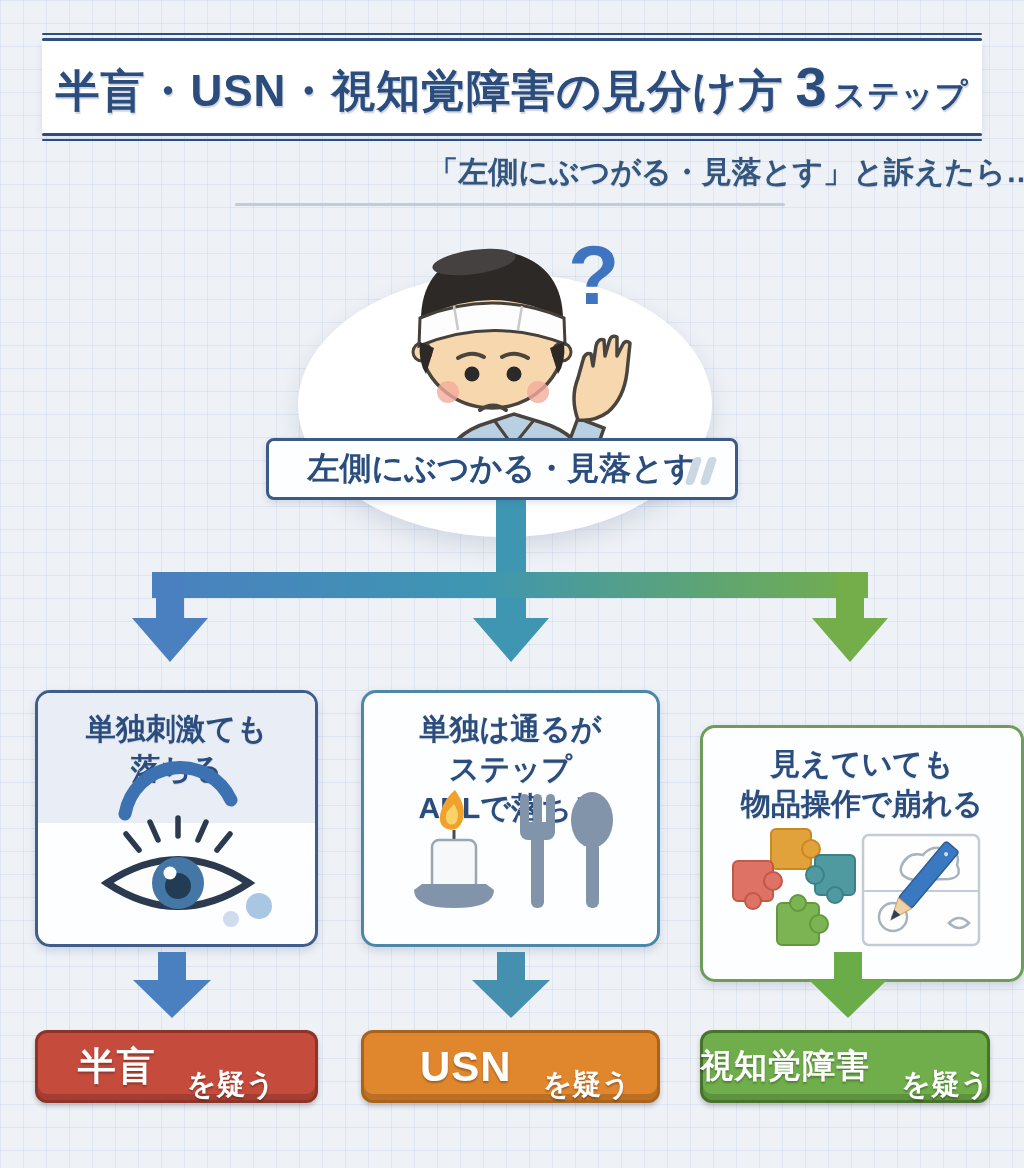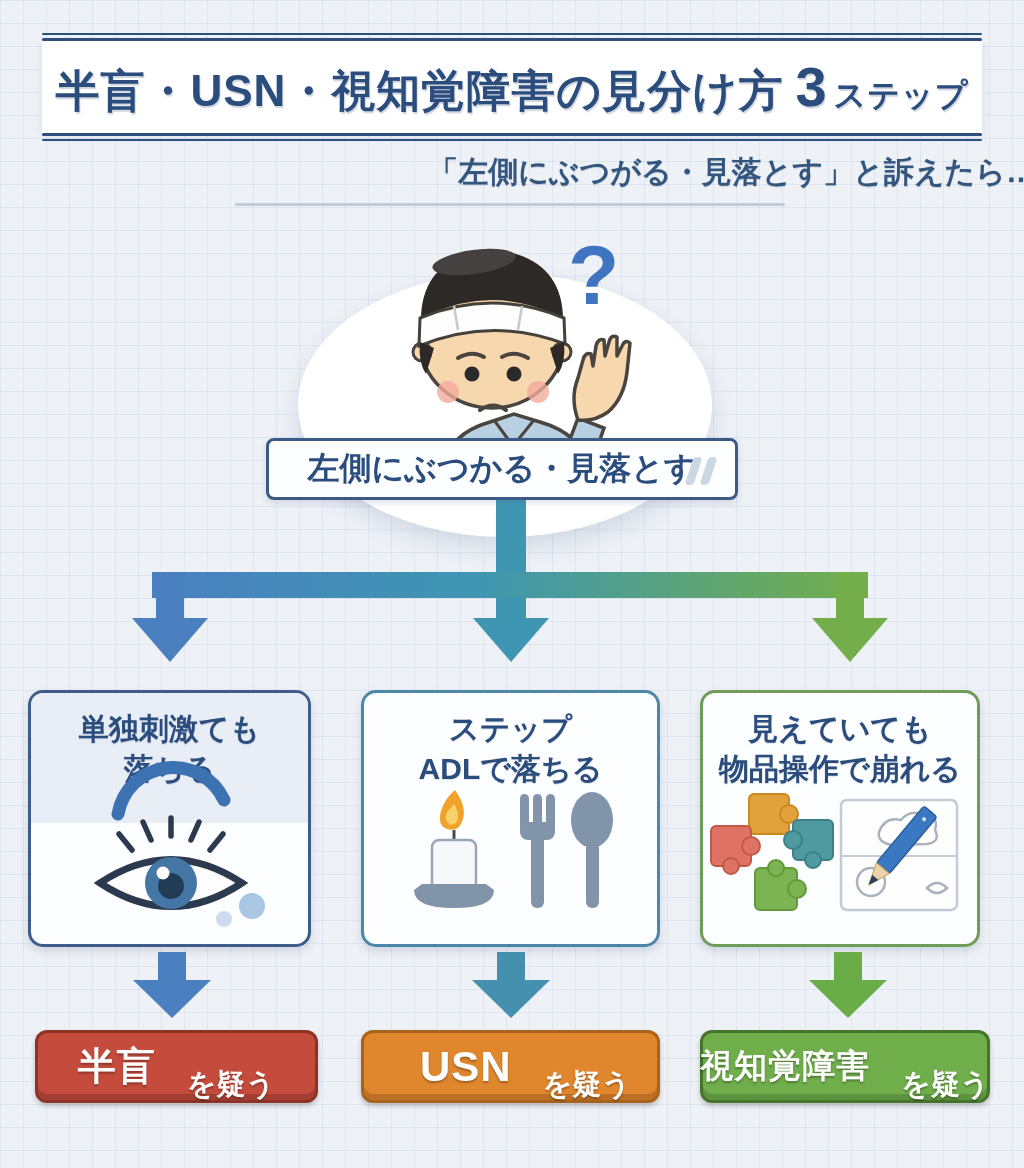--- a/index.html
+++ b/index.html
@@ -59,23 +59,23 @@
   .bubble-quotes { position:absolute; right:22px; top:16px; display:flex; gap:6px; }
   .bubble-quotes i { display:block; width:9px; height:28px; background:#ccd7e4; border-radius:4px; transform:skewX(-18deg); }
   
   .flow-svg { position:absolute; left:0; top:498px; width:1024px; height:172px; z-index:4; }
   
   .bbox {
     position:absolute; top:690px; height:257px; background:#fdfeff;
     border-radius:15px; box-shadow:0 4px 8px rgba(90,110,145,.22);
     overflow:hidden; text-align:center;
   }
-  .bbox-left  { left:28px;  width:283px; border:3px solid #3e5d8a; }
+  .bbox-left  { left:35px;  width:283px; border:3px solid #3e5d8a; }
   .bbox-mid   { left:361px; width:299px; border:3px solid #4d87a8; }
-  .bbox-right { left:700px; width:280px; border:3px solid #6f9c58; }
+  .bbox-right { left:700px; width:324px; border:3px solid #6f9c58;margin-top:35px; }
   .bbox-tint { position:absolute; left:0; top:0; width:100%; height:130px; background:#e8edf6; }
   .bbox-lines { position:relative; padding-top:16px; z-index:2; }
   .bbox-line { font-size:30px; font-weight:bold; color:#2b4d7e; line-height:1.32; text-shadow:0 1px 1px rgba(40,64,100,.15); }
   .bbox-icon { position:absolute; left:50%; transform:translateX(-50%); z-index:2; }
   .icon-eye    { bottom:2px;  width:212px; height:186px; }
   .icon-candle { bottom:8px;  width:222px; height:152px; }
   .icon-puzzle { bottom:10px; width:262px; height:142px; }
   
   .short-arrow { position:absolute; top:952px; width:90px; height:68px; }
   .sa-left  { left:127px; }
@@ -200,20 +200,21 @@
       <circle cx="107" cy="127" r="26" fill="#4577a6"></circle>
       <circle cx="107" cy="130" r="13" fill="#223c55"></circle>
       <circle cx="99" cy="117" r="6.5" fill="#ffffff"></circle>
       <circle cx="188" cy="150" r="13" fill="#a9c7e3"></circle>
       <circle cx="160" cy="163" r="8" fill="#cddcee"></circle>
     </svg>
   </div>
 
   <div class="bbox bbox-mid">
     <div class="bbox-lines">
+      <div class="bbox-line">単独は通るが</div>
       <div class="bbox-line">ステップ</div>
       <div class="bbox-line">ADLで落ちる</div>
     </div>
     <svg class="bbox-icon icon-candle" viewBox="0 0 222 152">
       <path d="M 55,6 Q 68,24 62,38 Q 58,48 47,45 Q 37,41 41,27 Q 45,14 55,6 Z" fill="#f0a32c"></path>
       <path d="M 54,20 Q 60,29 57,37 Q 54,42 49,40 Q 44,36 47,28 Z" fill="#f8d36a"></path>
       <line x1="54" y1="46" x2="54" y2="56" stroke="#4a4a4a" stroke-width="3"></line>
       <rect x="32" y="56" width="44" height="50" rx="7" fill="#f6f8fa" stroke="#98a6b6" stroke-width="2.5"></rect>
       <path d="M 14,106 Q 14,124 54,124 Q 94,124 94,106 L 86,100 L 22,100 Z" fill="#8294a9"></path>
       <g fill="#8294a9">

